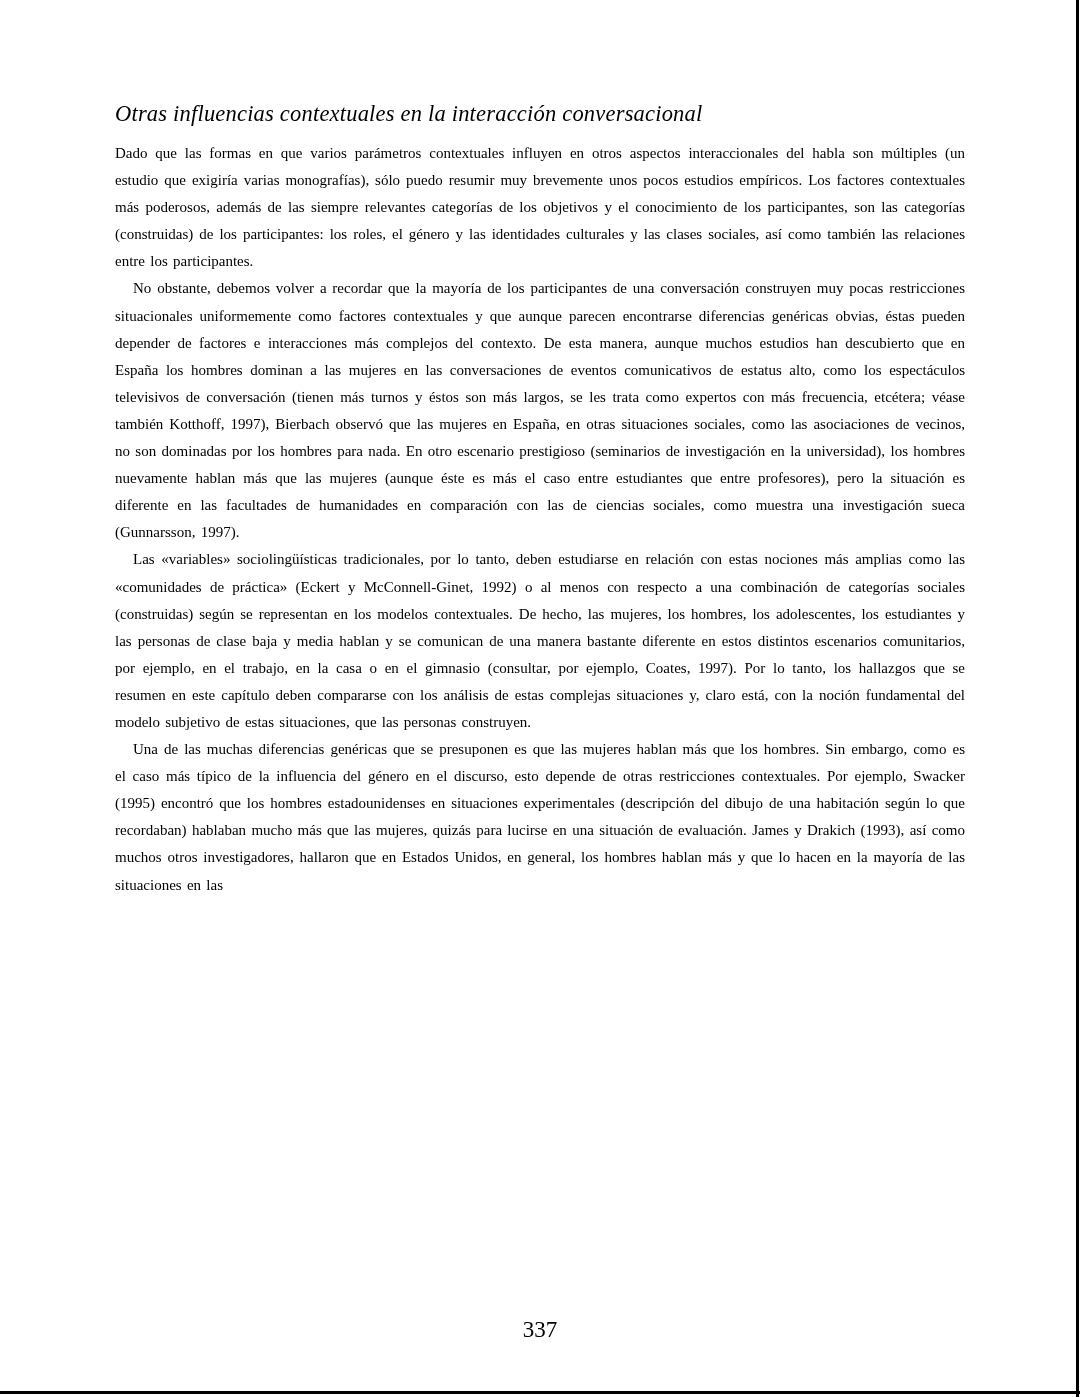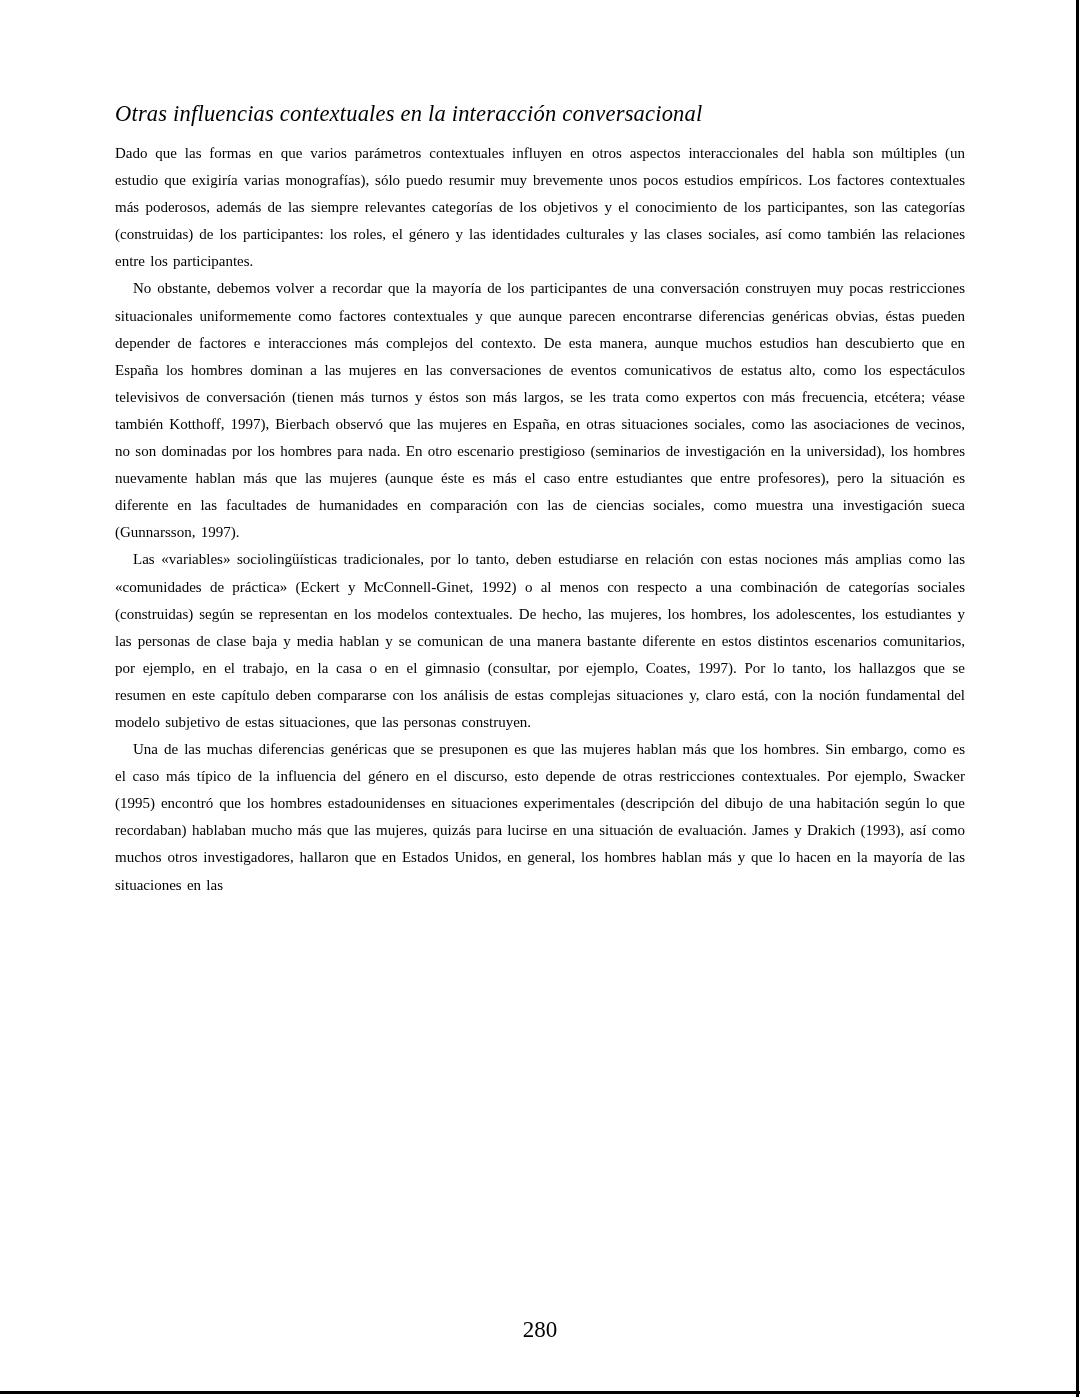--- a/index.html
+++ b/index.html
@@ -75,17 +75,17 @@
   <div class="content">
     <h1 class="heading">Otras influencias contextuales en la interacción conversacional</h1>
     <div id="paragraphs">
         <p class="para">Dado que las formas en que varios parámetros contextuales influyen en otros aspectos interaccionales del habla son múltiples (un estudio que exigiría varias monografías), sólo puedo resumir muy brevemente unos pocos estudios empíricos. Los factores contextuales más poderosos, además de las siempre relevantes categorías de los objetivos y el conocimiento de los participantes, son las categorías (construidas) de los participantes: los roles, el género y las identidades culturales y las clases sociales, así como también las relaciones entre los participantes.</p>
         <p class="para indent">No obstante, debemos volver a recordar que la mayoría de los participantes de una conversación construyen muy pocas restricciones situacionales uniformemente como factores contextuales y que aunque parecen encontrarse diferencias genéricas obvias, éstas pueden depender de factores e interacciones más complejos del contexto. De esta manera, aunque muchos estudios han descubierto que en España los hombres dominan a las mujeres en las conversaciones de eventos comunicativos de estatus alto, como los espectáculos televisivos de conversación (tienen más turnos y éstos son más largos, se les trata como expertos con más frecuencia, etcétera; véase también Kotthoff, 1997), Bierbach observó que las mujeres en España, en otras situaciones sociales, como las asociaciones de vecinos, no son dominadas por los hombres para nada. En otro escenario prestigioso (seminarios de investigación en la universidad), los hombres nuevamente hablan más que las mujeres (aunque éste es más el caso entre estudiantes que entre profesores), pero la situación es diferente en las facultades de humanidades en comparación con las de ciencias sociales, como muestra una investigación sueca (Gunnarsson, 1997).</p>
         <p class="para indent">Las «variables» sociolingüísticas tradicionales, por lo tanto, deben estudiarse en relación con estas nociones más amplias como las «comunidades de práctica» (Eckert y McConnell-Ginet, 1992) o al menos con respecto a una combinación de categorías sociales (construidas) según se representan en los modelos contextuales. De hecho, las mujeres, los hombres, los adolescentes, los estudiantes y las personas de clase baja y media hablan y se comunican de una manera bastante diferente en estos distintos escenarios comunitarios, por ejemplo, en el trabajo, en la casa o en el gimnasio (consultar, por ejemplo, Coates, 1997). Por lo tanto, los hallazgos que se resumen en este capítulo deben compararse con los análisis de estas complejas situaciones y, claro está, con la noción fundamental del modelo subjetivo de estas situaciones, que las personas construyen.</p>
         <p class="para indent">Una de las muchas diferencias genéricas que se presuponen es que las mujeres hablan más que los hombres. Sin embargo, como es el caso más típico de la influencia del género en el discurso, esto depende de otras restricciones contextuales. Por ejemplo, Swacker (1995) encontró que los hombres estadounidenses en situaciones experimentales (descripción del dibujo de una habitación según lo que recordaban) hablaban mucho más que las mujeres, quizás para lucirse en una situación de evaluación. James y Drakich (1993), así como muchos otros investigadores, hallaron que en Estados Unidos, en general, los hombres hablan más y que lo hacen en la mayoría de las situaciones en las</p>
       </div>
   </div>
 
-  <div class="page-number">280</div>
+  <div class="page-number">337</div>
 
   <div class="scan-border-right"></div>
   <div class="scan-border-bottom"></div>
 </div>
 
 </body></html>

